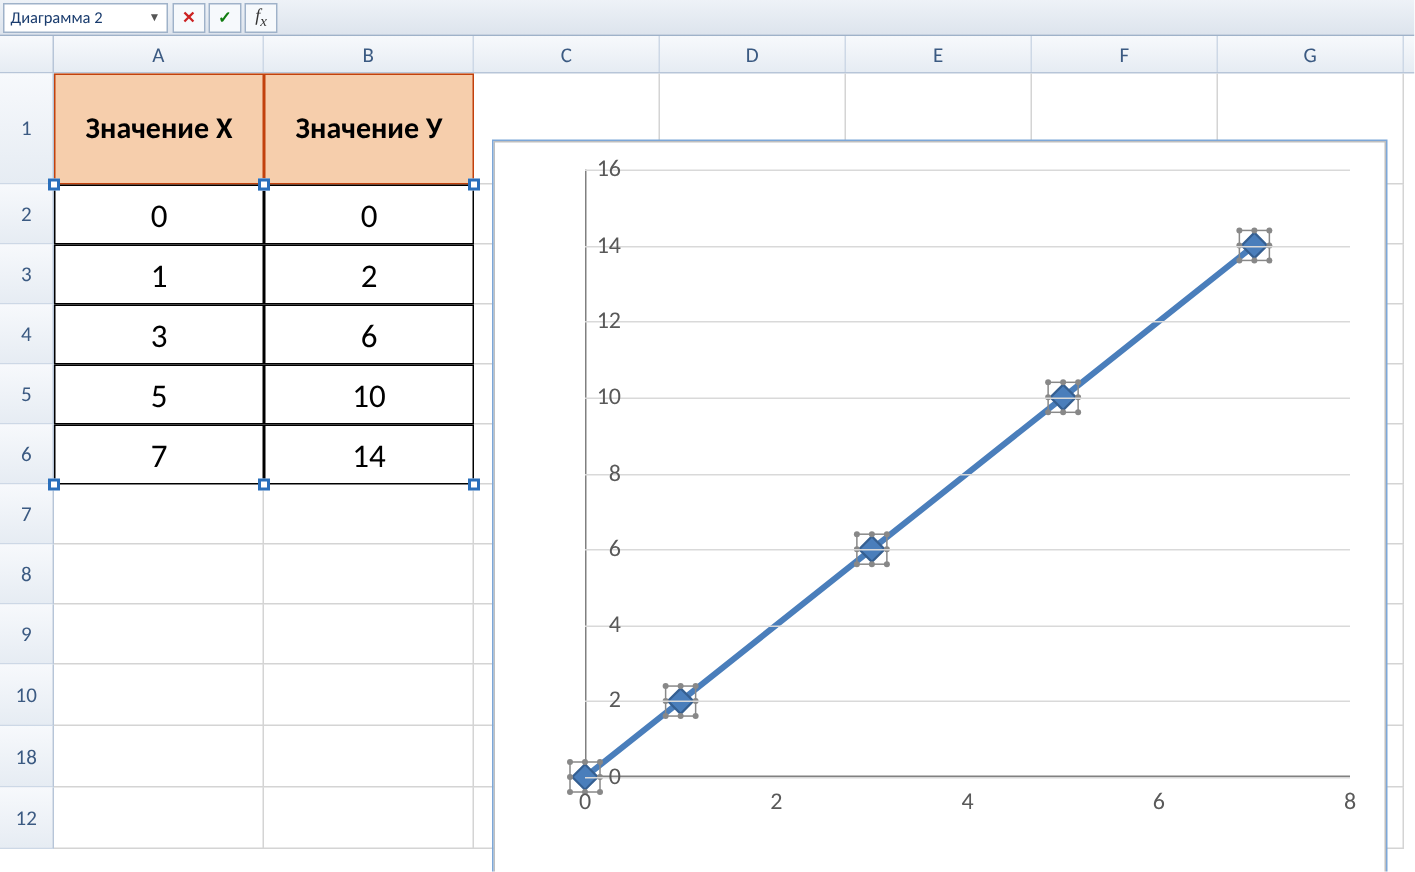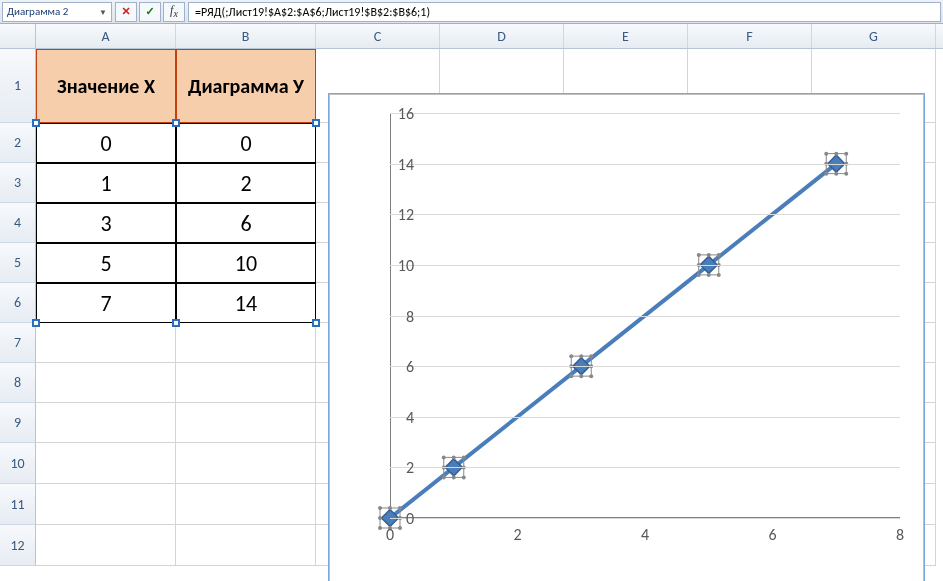--- a/index.html
+++ b/index.html
@@ -194,43 +194,40 @@
 <div class="formula-bar">
   <div class="name-box">
     <span>Диаграмма 2</span>
     <span class="dd">▼</span>
   </div>
   <div class="fb-btn red">✕</div>
   <div class="fb-btn green">✓</div>
   <div class="fb-btn">
       <span class="fx">f<sub>x</sub></span>
     </div>
-  <div class="formula-input">
-    <span>=РЯД(;Лист19!$A$2:$A$6;Лист19!$B$2:$B$6;1)</span>
-  </div>
 </div>
 
 <div class="grid-area">
 
   <div class="col-headers">
     <div class="corner"></div>
     <div class="col-h" style="width:140px">A</div>
     <div class="col-h" style="width:140px">B</div>
     <div class="col-h" style="width:124px">C</div>
     <div class="col-h" style="width:124px">D</div>
     <div class="col-h" style="width:124px">E</div>
     <div class="col-h" style="width:124px">F</div>
     <div class="col-h" style="width:124px">G</div>
   </div>
 
   <div class="rows" id="rows">
       <div class="row">
         <div class="row-h" style="height: 74px;">1</div>
         <div class="cell data-header" style="width: 140px; height: 74px; flex-direction: column; line-height: 1.1;">Значение Х</div>
-        <div class="cell data-header" style="width: 140px; height: 74px; flex-direction: column; line-height: 1.1;">Диаграмма У</div>
+        <div class="cell data-header" style="width: 140px; height: 74px; flex-direction: column; line-height: 1.1;">Значение У</div>
         <div class="cell" style="width: 124px; height: 74px;"></div>
         <div class="cell" style="width: 124px; height: 74px;"></div>
         <div class="cell" style="width: 124px; height: 74px;"></div>
         <div class="cell" style="width: 124px; height: 74px;"></div>
         <div class="cell" style="width: 124px; height: 74px;"></div>
       </div>
       <div class="row">
         <div class="row-h" style="height: 40px;">2</div>
         <div class="cell data-cell" style="width: 140px; height: 40px;">0</div>
         <div class="cell data-cell" style="width: 140px; height: 40px;">0</div>
@@ -314,21 +311,21 @@
         <div class="row-h" style="height: 41px;">10</div>
         <div class="cell" style="width: 140px; height: 41px;"></div>
         <div class="cell" style="width: 140px; height: 41px;"></div>
         <div class="cell" style="width: 124px; height: 41px;"></div>
         <div class="cell" style="width: 124px; height: 41px;"></div>
         <div class="cell" style="width: 124px; height: 41px;"></div>
         <div class="cell" style="width: 124px; height: 41px;"></div>
         <div class="cell" style="width: 124px; height: 41px;"></div>
       </div>
       <div class="row">
-        <div class="row-h" style="height: 41px;">11</div>
+        <div class="row-h" style="height: 41px;">18</div>
         <div class="cell" style="width: 140px; height: 41px;"></div>
         <div class="cell" style="width: 140px; height: 41px;"></div>
         <div class="cell" style="width: 124px; height: 41px;"></div>
         <div class="cell" style="width: 124px; height: 41px;"></div>
         <div class="cell" style="width: 124px; height: 41px;"></div>
         <div class="cell" style="width: 124px; height: 41px;"></div>
         <div class="cell" style="width: 124px; height: 41px;"></div>
       </div>
       <div class="row">
         <div class="row-h" style="height: 41px;">12</div>

